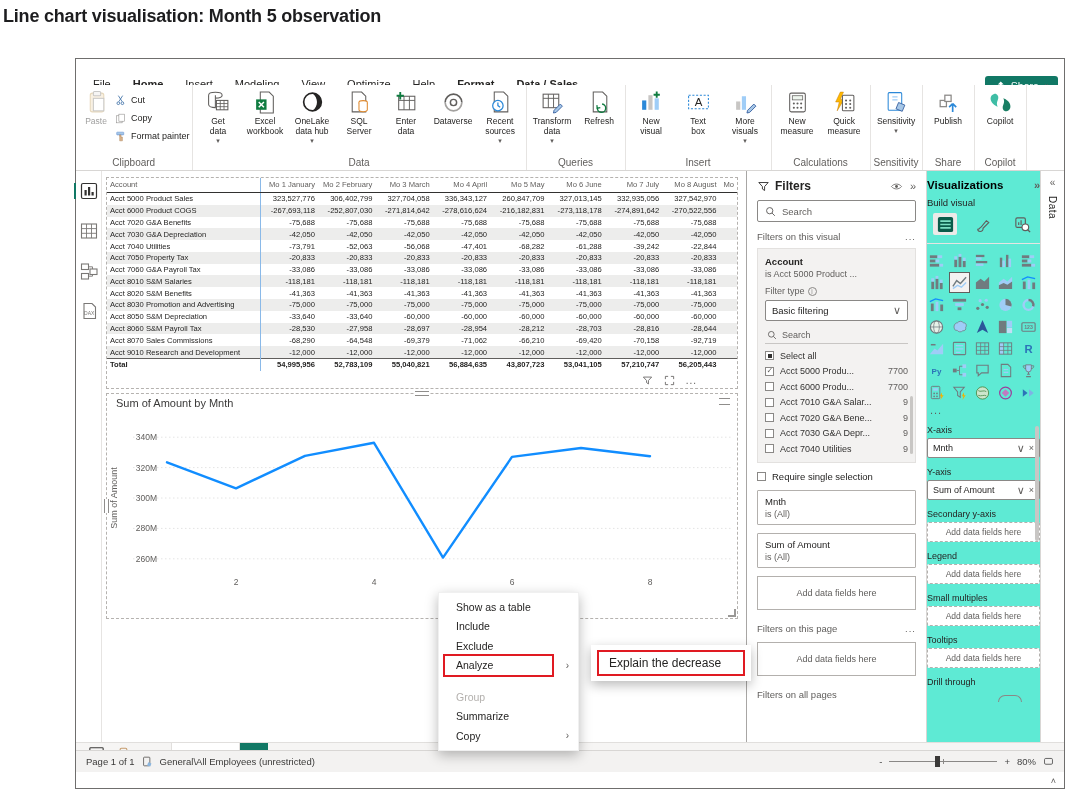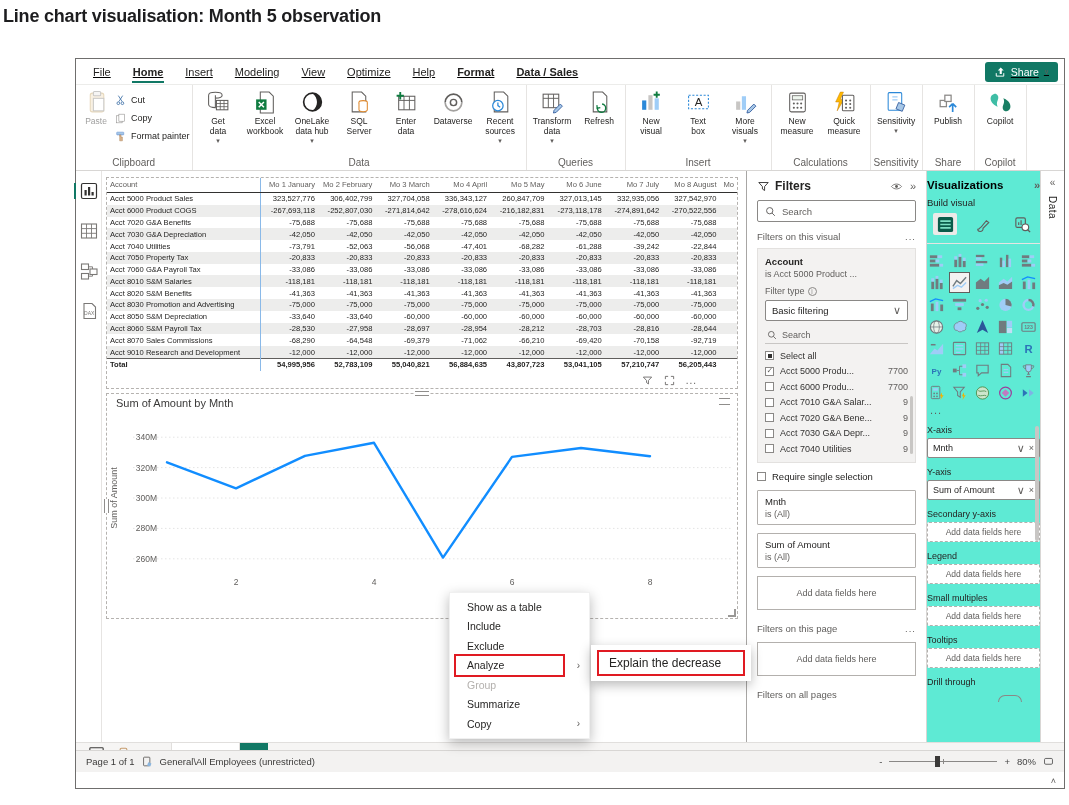--- a/index.html
+++ b/index.html
@@ -3,21 +3,21 @@
 <meta charset="utf-8">
 <style>
   * { box-sizing: border-box; }
   body { margin:0; background:#fff; font-family:"Liberation Sans", sans-serif; }
   .page { position:relative; width:1069px; height:805px; background:#fff; overflow:hidden; }
   .doc-title { position:absolute; left:3px; top:6px; font-size:18px; font-weight:bold; color:#1d1d1f; letter-spacing:-0.2px; }
 
   .window { position:absolute; left:75px; top:58px; width:990px; height:731px; background:#fff; border:1px solid #6f6e6d; }
 
   
-  .menubar { position:absolute; top:0; left:0; right:0; height:26px; display:flex; align-items:center; padding-left:6px; border-bottom:1px solid #ececea; background:#fff;text-decoration:underline; }
+  .menubar { position:absolute; top:12px; left:0; right:0; height:26px; display:flex; align-items:flex-end; padding-left:6px; border-bottom:1px solid #ececea; background:#fff; }
   .mtab { font-size:11px; color:#252423; padding:0 11px; height:100%; display:flex; align-items:center; position:relative; }
   .mtab.active { font-weight:bold; }
   .mtab.active::after { content:""; position:absolute; left:10px; right:10px; bottom:1px; height:2.5px; background:#117865; }
   .mtab.strong { font-weight:bold; }
   .share-btn { margin-left:auto; margin-right:6px; background:#117865; color:#fff; font-size:10.5px; height:20px; border-radius:3px; display:flex; align-items:center; gap:5px; padding:0 9px; }
   .share-btn svg { width:12px; height:12px; }
 
   
   .ribbon { position:absolute; top:26px; left:0; right:0; height:86px; display:flex; background:#fff; border-bottom:1px solid #d8d6d4; }
   .rgroup { display:flex; flex-direction:column; border-right:1px solid #e6e4e2; padding:2px 2px 0; }
@@ -61,23 +61,23 @@
   .chart-title { font-size:11px; color:#3b3a39; padding:3px 0 0 9px; }
   .chart-svg { position:absolute; left:0; top:17px; width:632px; height:206px; }
   .tick { font-size:8.5px; fill:#605e5c; }
   .axlabel { font-size:9px; fill:#605e5c; }
   .grip-top { position:absolute; top:-3px; left:50%; margin-left:-7px; width:14px; height:5px; border-top:1.5px solid #8f8d8b; border-bottom:1.5px solid #8f8d8b; background:#fff; }
   .grip-left { position:absolute; left:-3px; top:50%; margin-top:-7px; height:14px; width:5px; border-left:1.5px solid #8f8d8b; border-right:1.5px solid #8f8d8b; background:#fff; }
   .grip-menu { position:absolute; right:7px; top:4px; width:11px; height:7px; border-top:1.5px solid #8f8d8b; border-bottom:1.5px solid #8f8d8b; }
   .grip-corner { position:absolute; right:1px; bottom:1px; width:8px; height:8px; border-right:2px solid #9a9896; border-bottom:2px solid #9a9896; }
 
   
-  .ctx { position:absolute; left:347px; top:421px; width:141px; background:#fff; border:1px solid #f0f0f0; box-shadow:0 4px 12px rgba(0,0,0,.28); padding:4px 0; z-index:20; }
+  .ctx { position:absolute; left:336px; top:421px; width:141px; background:#fff; border:1px solid #f0f0f0; box-shadow:0 4px 12px rgba(0,0,0,.28); padding:4px 0; z-index:20; }
   .ctx-item { height:19.5px; display:flex; align-items:center; padding:0 9px 0 17px; font-size:10.5px; color:#252423; position:relative; }
-  .ctx-item.disabled { color:#b3b0ad; }
+  .ctx-item.disabled { color:#b3b0ad;margin-top:12px; }
   .ctx-item .sub { margin-left:auto; color:#605e5c; font-size:10px; }
   .annot { position:absolute; left:4px; right:24px; top:-1.5px; bottom:-1.5px; border:2px solid #e01a22; pointer-events:none; }
   .submenu { position:absolute; left:489px; top:474px; width:160px; background:#fff; box-shadow:0 4px 12px rgba(0,0,0,.28); padding:5px 6px; z-index:21; }
   .submenu-item { border:2px solid #e01a22; padding:4px 10px; font-size:12px; color:#252423; }
 
   
   .filters { width:180px; border-left:1px solid #a8a6a4; padding:8px 10px; font-size:9.5px; color:#252423; position:relative; overflow:hidden; background:#fff; }
   .pane-head { display:flex; align-items:center; gap:5px; }
   .pane-title { font-size:12px; font-weight:bold; color:#252423; }
   .pane-head .right { margin-left:auto; display:flex; align-items:center; gap:7px; color:#605e5c; }

